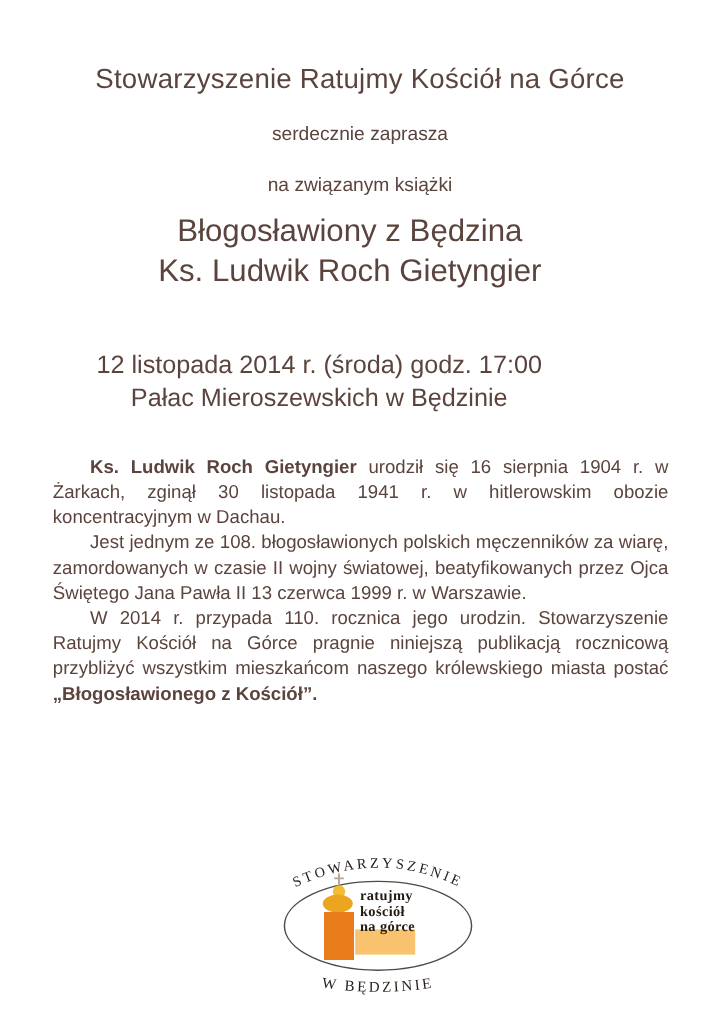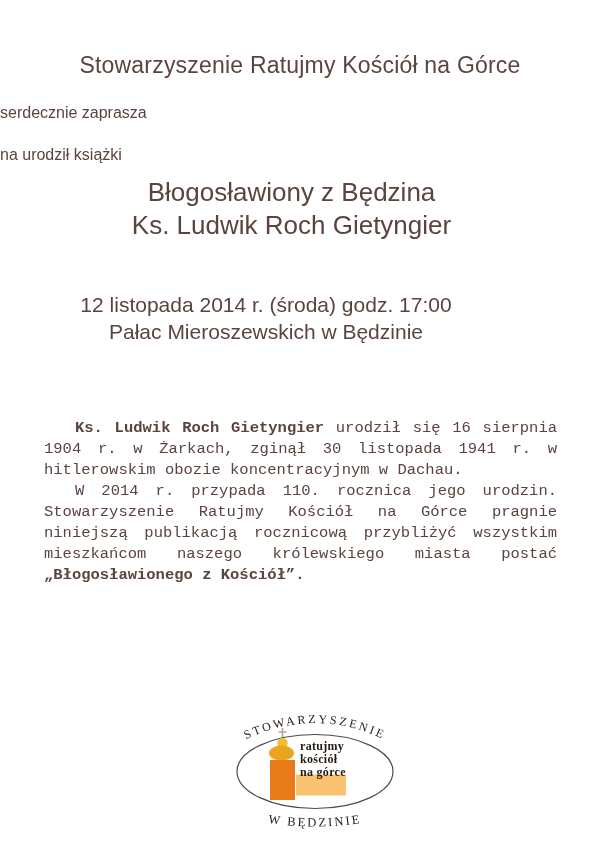--- a/index.html
+++ b/index.html
@@ -11,34 +11,34 @@
     background: #ffffff;
     font-family: "Liberation Sans", sans-serif;
     color: var(--ink);
     overflow: hidden;
     padding-left: 48px;
   }
   .org {
     position: absolute; top: 52px; left: 0; width: 600px;
     text-align: center; font-size: 23px; letter-spacing: 0.2px;
   }
-  .sub { position: absolute; left: 0; width: 600px; text-align: left; font-size: 16px; }
+  .sub { position: absolute; left: 0; width: 600px; text-align: center; font-size: 16px; }
   .s1 { top: 104px; }
   .s2 { top: 146px; }
   .title {
     position: absolute; top: 176px; left: 0; width: 583px;
     text-align: center; font-size: 26px; line-height: 33px;
   }
   .when {
     position: absolute; top: 291px; left: 0; width: 532px;
     text-align: center; font-size: 21px; line-height: 27px;
   }
   .bio {
-    position: absolute; top: 418px; left: 44px; width: 513px;
-    font-size: 15.5px; line-height: 21px; text-align: justify; font-family: Liberation Mono, monospace;
+    position: absolute; top: 379px; left: 44px; width: 513px;
+    font-size: 15.5px; line-height: 21px; text-align: justify;
   }
   .bio p { margin: 0; text-indent: 31px; }
   .b { font-weight: bold; }
   .logo { position: absolute; left: 185px; top: 685px; }
   .arc-text {
     font-family: "Liberation Serif", serif;
     font-size: 12px; letter-spacing: 2.6px; fill: #241d18;
   }
   .arc-text-bottom {
     font-family: "Liberation Serif", serif;
@@ -50,34 +50,35 @@
   }
 </style>
 </head>
 <body>
 
 <div class="page">
 
   <div class="org">Stowarzyszenie Ratujmy Kościół na Górce</div>
 
   <div class="sub s1">serdecznie zaprasza</div>
-  <div class="sub s2">na urodził książki</div>
+  <div class="sub s2">na związanym książki</div>
 
   <div class="title">
     <div>Błogosławiony z Będzina</div>
     <div>Ks. Ludwik Roch Gietyngier</div>
   </div>
 
   <div class="when">
     <div>12 listopada 2014 r. (środa) godz. 17:00</div>
     <div>Pałac Mieroszewskich w Będzinie</div>
   </div>
 
   <div class="bio">
     <p><span class="b">Ks. Ludwik Roch Gietyngier</span><span> urodził się 16 sierpnia 1904 r. w Żarkach, zginął 30 listopada 1941 r. w hitlerowskim obozie koncentracyjnym w Dachau.</span></p>
+    <p>Jest jednym ze 108. błogosławionych polskich męczenników za wiarę, zamordowanych w czasie II wojny światowej, beatyfikowanych przez Ojca Świętego Jana Pawła II 13 czerwca 1999 r. w Warszawie.</p>
     <p><span>W 2014 r. przypada 110. rocznica jego urodzin. Stowarzyszenie Ratujmy Kościół na Górce pragnie niniejszą publikacją rocznicową przybliżyć wszystkim mieszkańcom naszego królewskiego miasta postać </span><span class="b">„Błogosławionego z Kościół”.</span></p>
   </div>
 
   <svg class="logo" width="260" height="165" viewBox="0 0 260 165" xmlns="http://www.w3.org/2000/svg">
     <defs>
       <path id="arcTop" d="M 54,58 Q 130,18 206,58" fill="none"></path>
       <path id="arcBottom" d="M 63,134 Q 130,149 197,134" fill="none"></path>
     </defs>
 
     <ellipse cx="130" cy="86.5" rx="78" ry="37" fill="none" stroke-width="1.2" stroke="#4f4a46"></ellipse>

